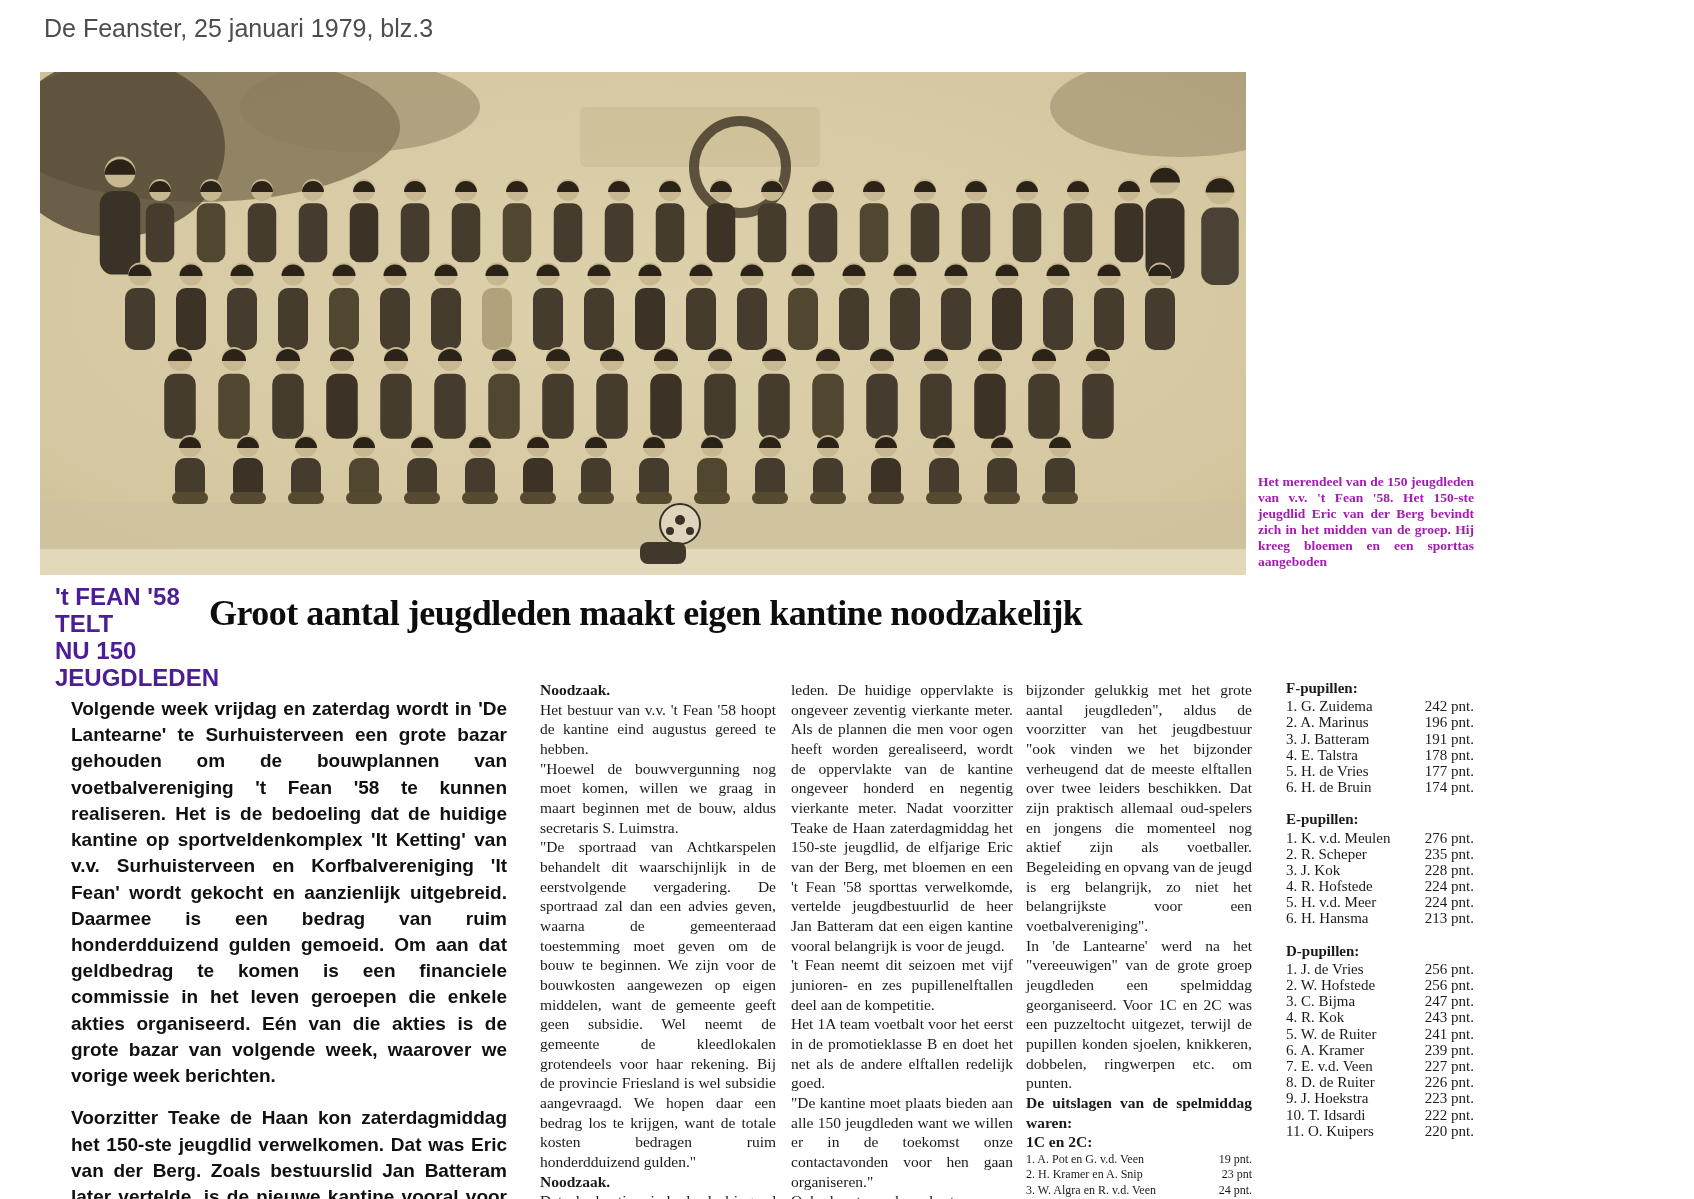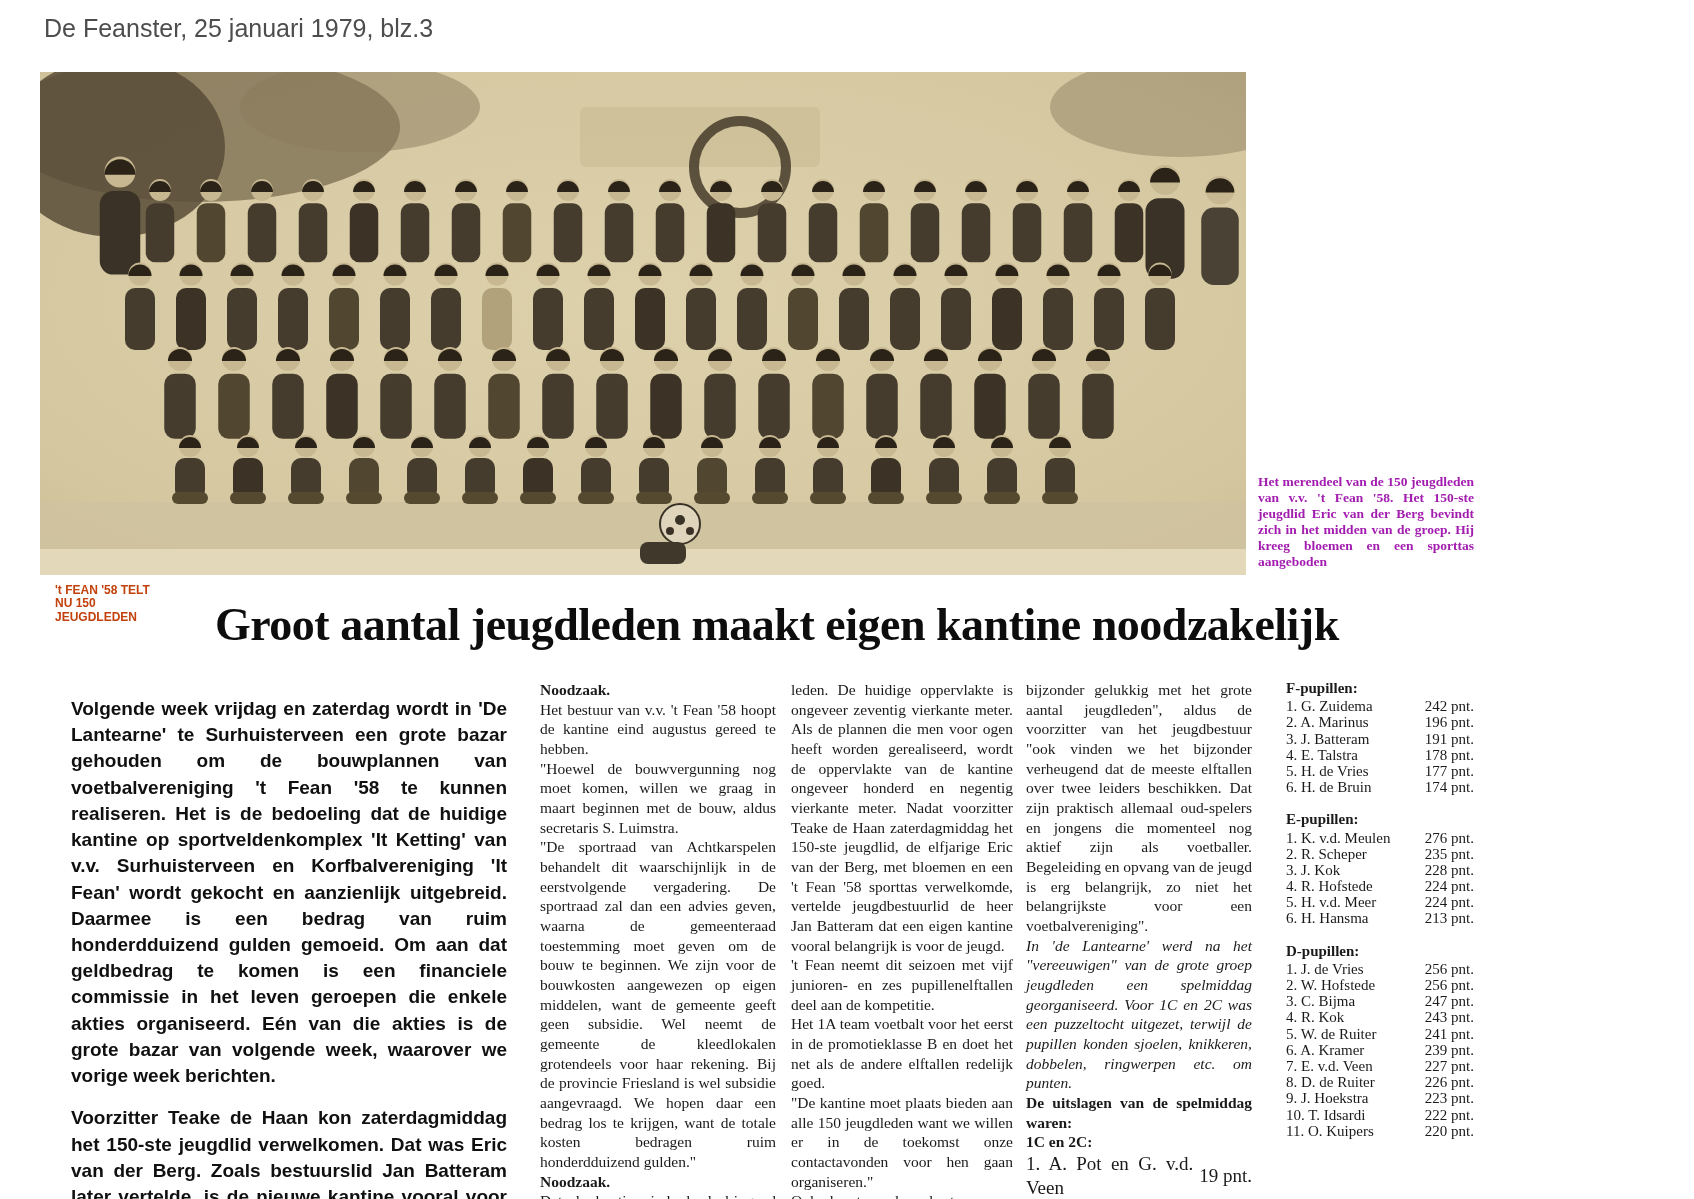--- a/index.html
+++ b/index.html
@@ -5,44 +5,44 @@
   html,body{margin:0;padding:0;background:#ffffff;}
   .page{position:relative;width:1686px;height:1199px;background:#ffffff;overflow:hidden;
         font-family:"Liberation Serif", serif;color:#1a1a1a;}
   .source{position:absolute;left:44px;top:14px;font-family:"Liberation Sans",sans-serif;
           font-size:25px;color:#4d4d4d;}
   .photo{position:absolute;left:40px;top:72px;width:1206px;height:503px;background:#d7caa5;}
   .photo svg{display:block;}
   .caption{position:absolute;left:1258px;top:474px;width:216px;
            font-size:13.5px;line-height:1.18;font-weight:700;text-align:justify;color:#a21caf;}
   .kicker{position:absolute;left:55px;top:584px;width:170px;
-          font-family:"Liberation Sans",sans-serif;font-weight:700;font-size:12px;line-height:1.12;color:#c2410c;}
-  .headline{position:absolute;left:205px;top:588px;width:1280px;margin:10px;
-            font-family:"Liberation Serif",serif;font-weight:700;font-size:46px;
+          font-family:"Liberation Sans",sans-serif;font-weight:700;font-size:24px;line-height:1.12;color:#4c1d95;}
+  .headline{position:absolute;left:205px;top:588px;width:1280px;margin:4px;
+            font-family:"Liberation Serif",serif;font-weight:700;font-size:36px;
             letter-spacing:-0.5px;white-space:nowrap;color:#0d0d0d;}
   .col{position:absolute;top:680px;}
   .lead{left:55px;width:468px;font-family:"Liberation Sans",sans-serif;font-weight:700;
         font-size:19px;line-height:1.38;text-align:justify;color:#101010;}
   .lead p{margin:16px;}
   .c2{left:540px;width:236px;}
   .c3{left:791px;width:222px;}
   .c4{left:1026px;width:226px;}
   .c5{left:1286px;width:188px;}
   .serif{font-size:15.5px;line-height:1.27;text-align:justify;}
   .serif p{margin:0;}
   .subhead{font-weight:700;margin:0;}
   .mt{margin-top:10px;}
-  .gap{margin-top:12px;font-style:italic;}
+  .gap{margin-top:12px;}
   .c5{font-size:15px;line-height:1.08;}
   .grp{margin-top:16px;}
   .grp:first-child{margin-top:0;}
   .gtitle{font-weight:700;margin:0 0 2px 0;}
   .row{display:flex;justify-content:space-between;align-items:baseline;}
   .row .pts{white-space:nowrap;padding-left:6px;}
-  .c4 .row{font-size:19px;line-height:1.27;align-items:center;}
+  .c4 .row{font-size:12px;line-height:1.27;}
 </style>
 </head>
 <body>
 
 <div class="page">
 
   <div class="source">De Feanster, 25 januari 1979, blz.3</div>
 
   <div class="photo">
     <svg width="1206" height="503" viewBox="0 0 1206 503">

